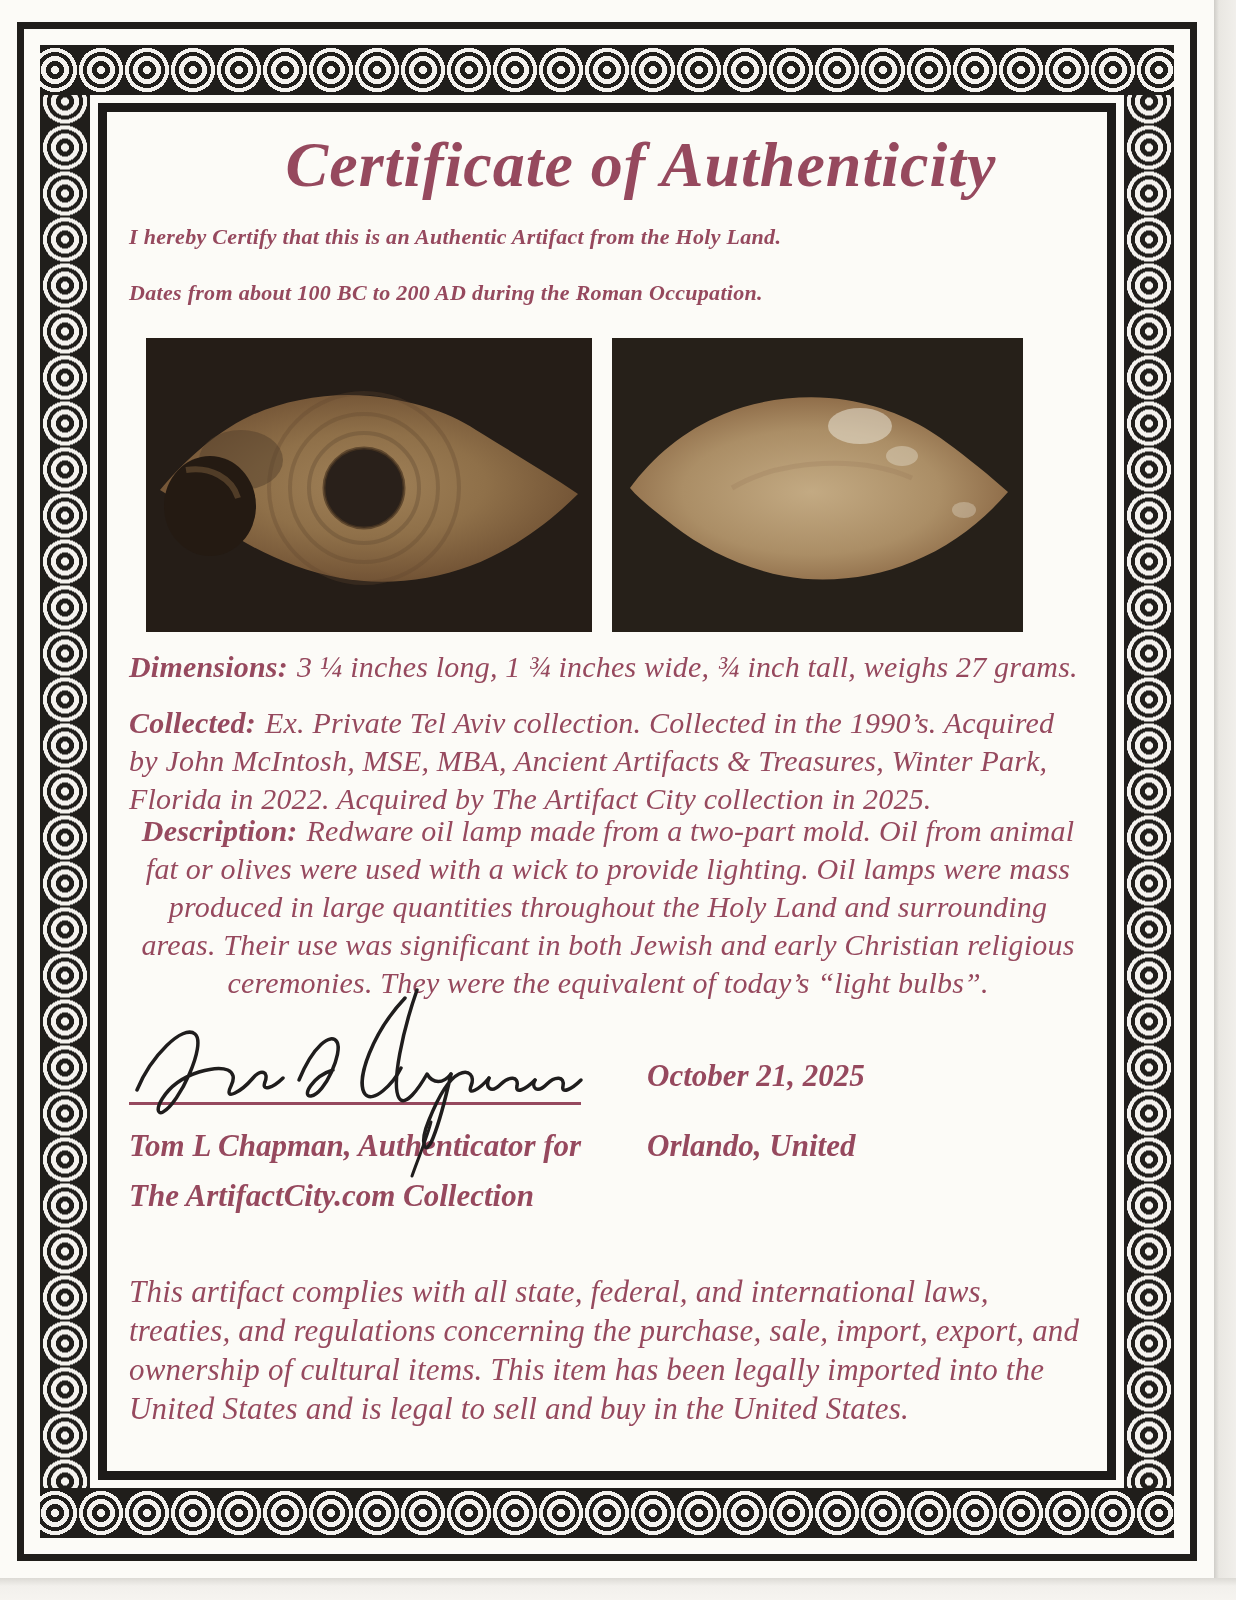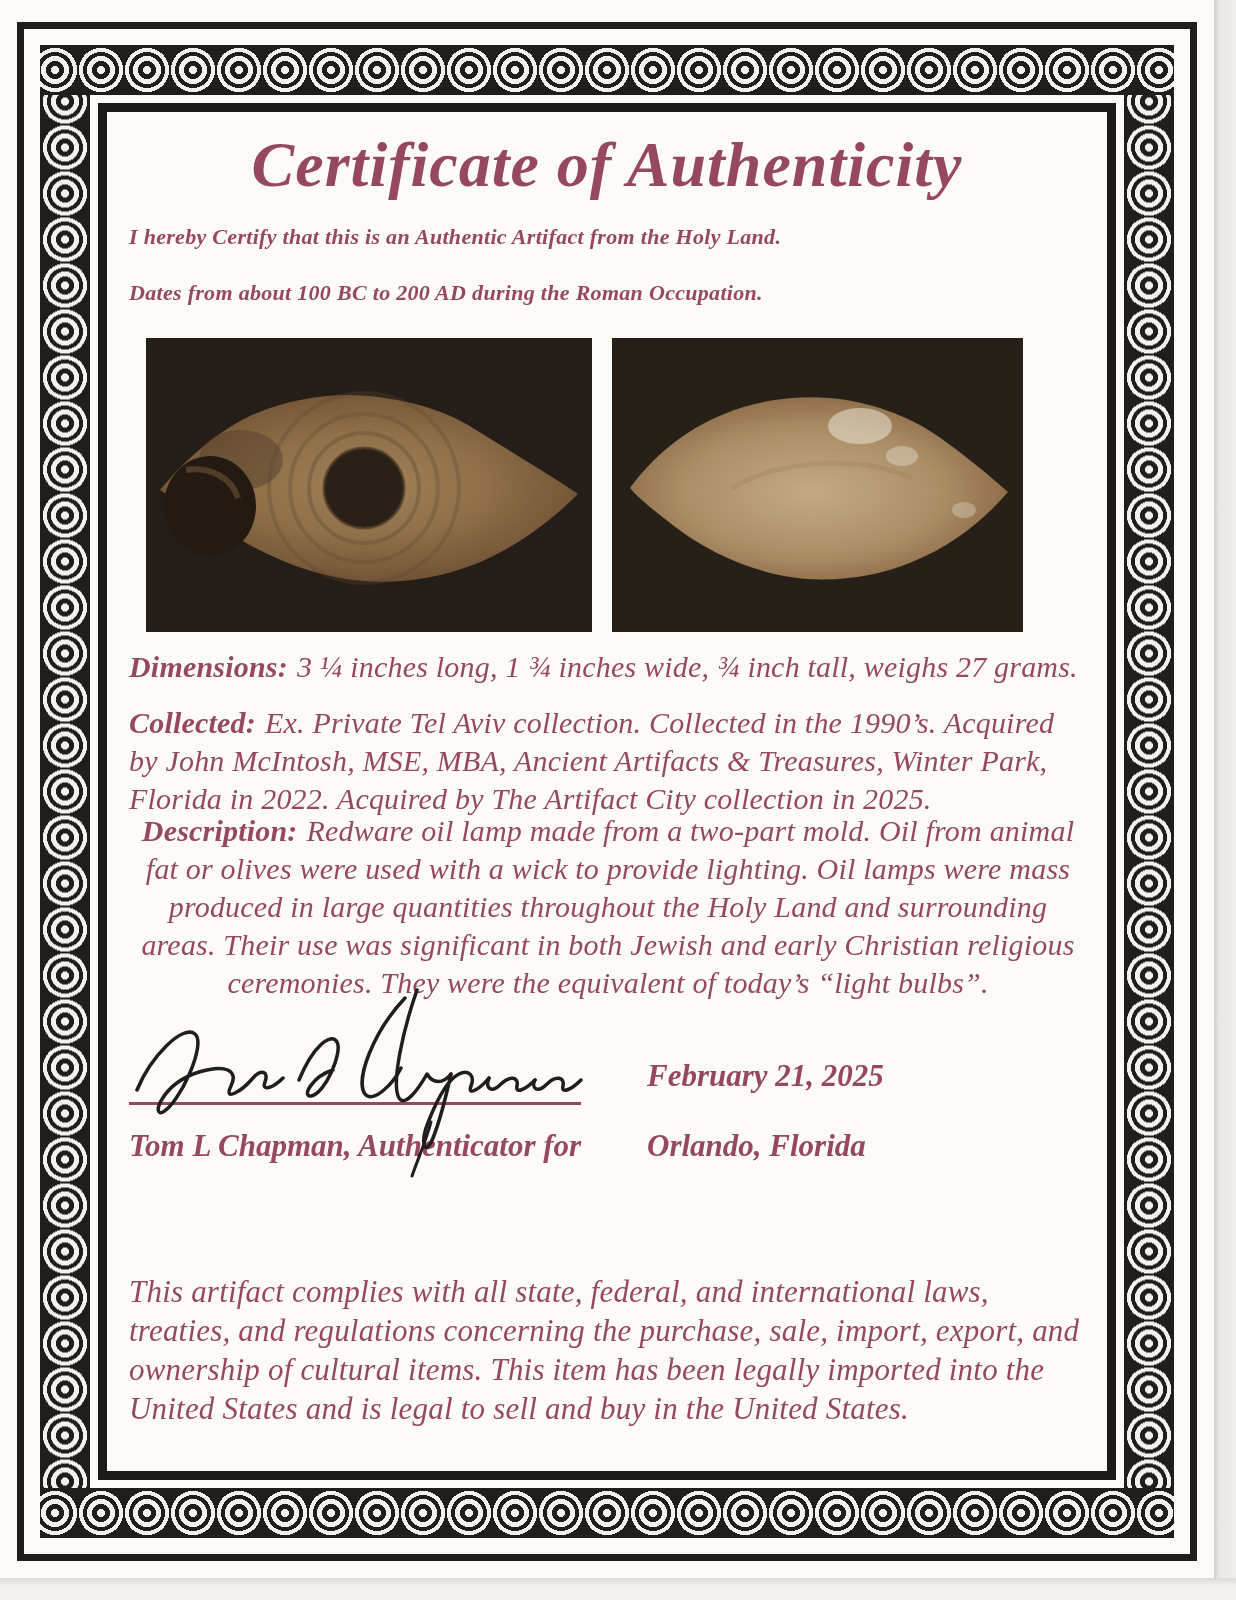--- a/index.html
+++ b/index.html
@@ -42,21 +42,21 @@
     position:absolute;left:74px;top:74px;right:74px;bottom:74px;
     box-sizing:border-box;border:9px solid #1d1b19;
   }
 
   
   .content{position:absolute;left:107px;top:112px;width:1000px;height:1359px;}
   .content *{margin:0;}
   .maroon{color:#96495e;font-style:italic;}
   .title{
     position:absolute;top:18px;left:0;width:100%;text-align:center;
-    font-weight:700;font-size:64px;line-height:1.1;letter-spacing:1px;
+    font-weight:700;font-size:64px;line-height:1.1;letter-spacing:1px;padding-left:34px;
   }
   .lead{position:absolute;left:22px;font-weight:700;font-size:22px;line-height:1.2;letter-spacing:.3px;}
   .lead1{top:112px;}
   .lead2{top:168px;text-align:center;}
 
   .photo{position:absolute;top:226px;height:294px;background:#251d17;}
   .photo-left{left:39px;width:446px;}
   .photo-right{left:505px;width:411px;}
   .photo svg{display:block;width:100%;height:100%;}
 
@@ -159,20 +159,21 @@
         <path d="M 178 108 C 192 74 210 60 216 70 C 222 80 204 122 190 124 C 180 125 192 104 212 98"></path>
         <path d="M 284 26 C 252 60 234 108 244 122 C 252 132 272 112 280 96"></path>
         <path d="M 296 18 C 282 58 270 112 278 126 C 284 136 298 116 306 102 C 312 112 322 112 330 102"></path>
         <path d="M 330 102 C 326 120 320 146 312 166 C 304 186 298 172 308 148 C 316 128 326 108 338 102 C 348 97 354 104 350 114 C 346 124 358 118 368 106"></path>
         <path d="M 368 106 C 364 116 370 122 380 112 C 388 104 398 104 396 114 C 394 122 404 118 414 108"></path>
         <path d="M 414 108 C 410 116 416 122 426 112 C 434 104 444 104 442 114 C 440 122 450 118 460 108"></path>
         <path d="M 310 150 C 306 166 298 184 291 204" stroke-width="3"></path>
       </g>
     </svg>
     <div class="sig-underline"></div>
-    <p class="sig-date maroon">February 21, 2025</p>
+    <p class="sig-date maroon">October 21, 2025</p>
 
     <p class="sig-row row1 col-left maroon">Tom L Chapman, Authenticator for</p>
-    <p class="sig-row row1 col-right maroon">Orlando, Florida</p>
+    <p class="sig-row row1 col-right maroon">Orlando, United</p>
+    <p class="sig-row row2 col-left maroon">The ArtifactCity.com Collection</p>
 
     <p class="para para-legal maroon">This artifact complies with all state, federal, and international laws, treaties, and regulations concerning the purchase, sale, import, export, and ownership of cultural items. This item has been legally imported into the United States and is legal to sell and buy in the United States.</p>
   </div>
 </div>
 
 </body></html>

